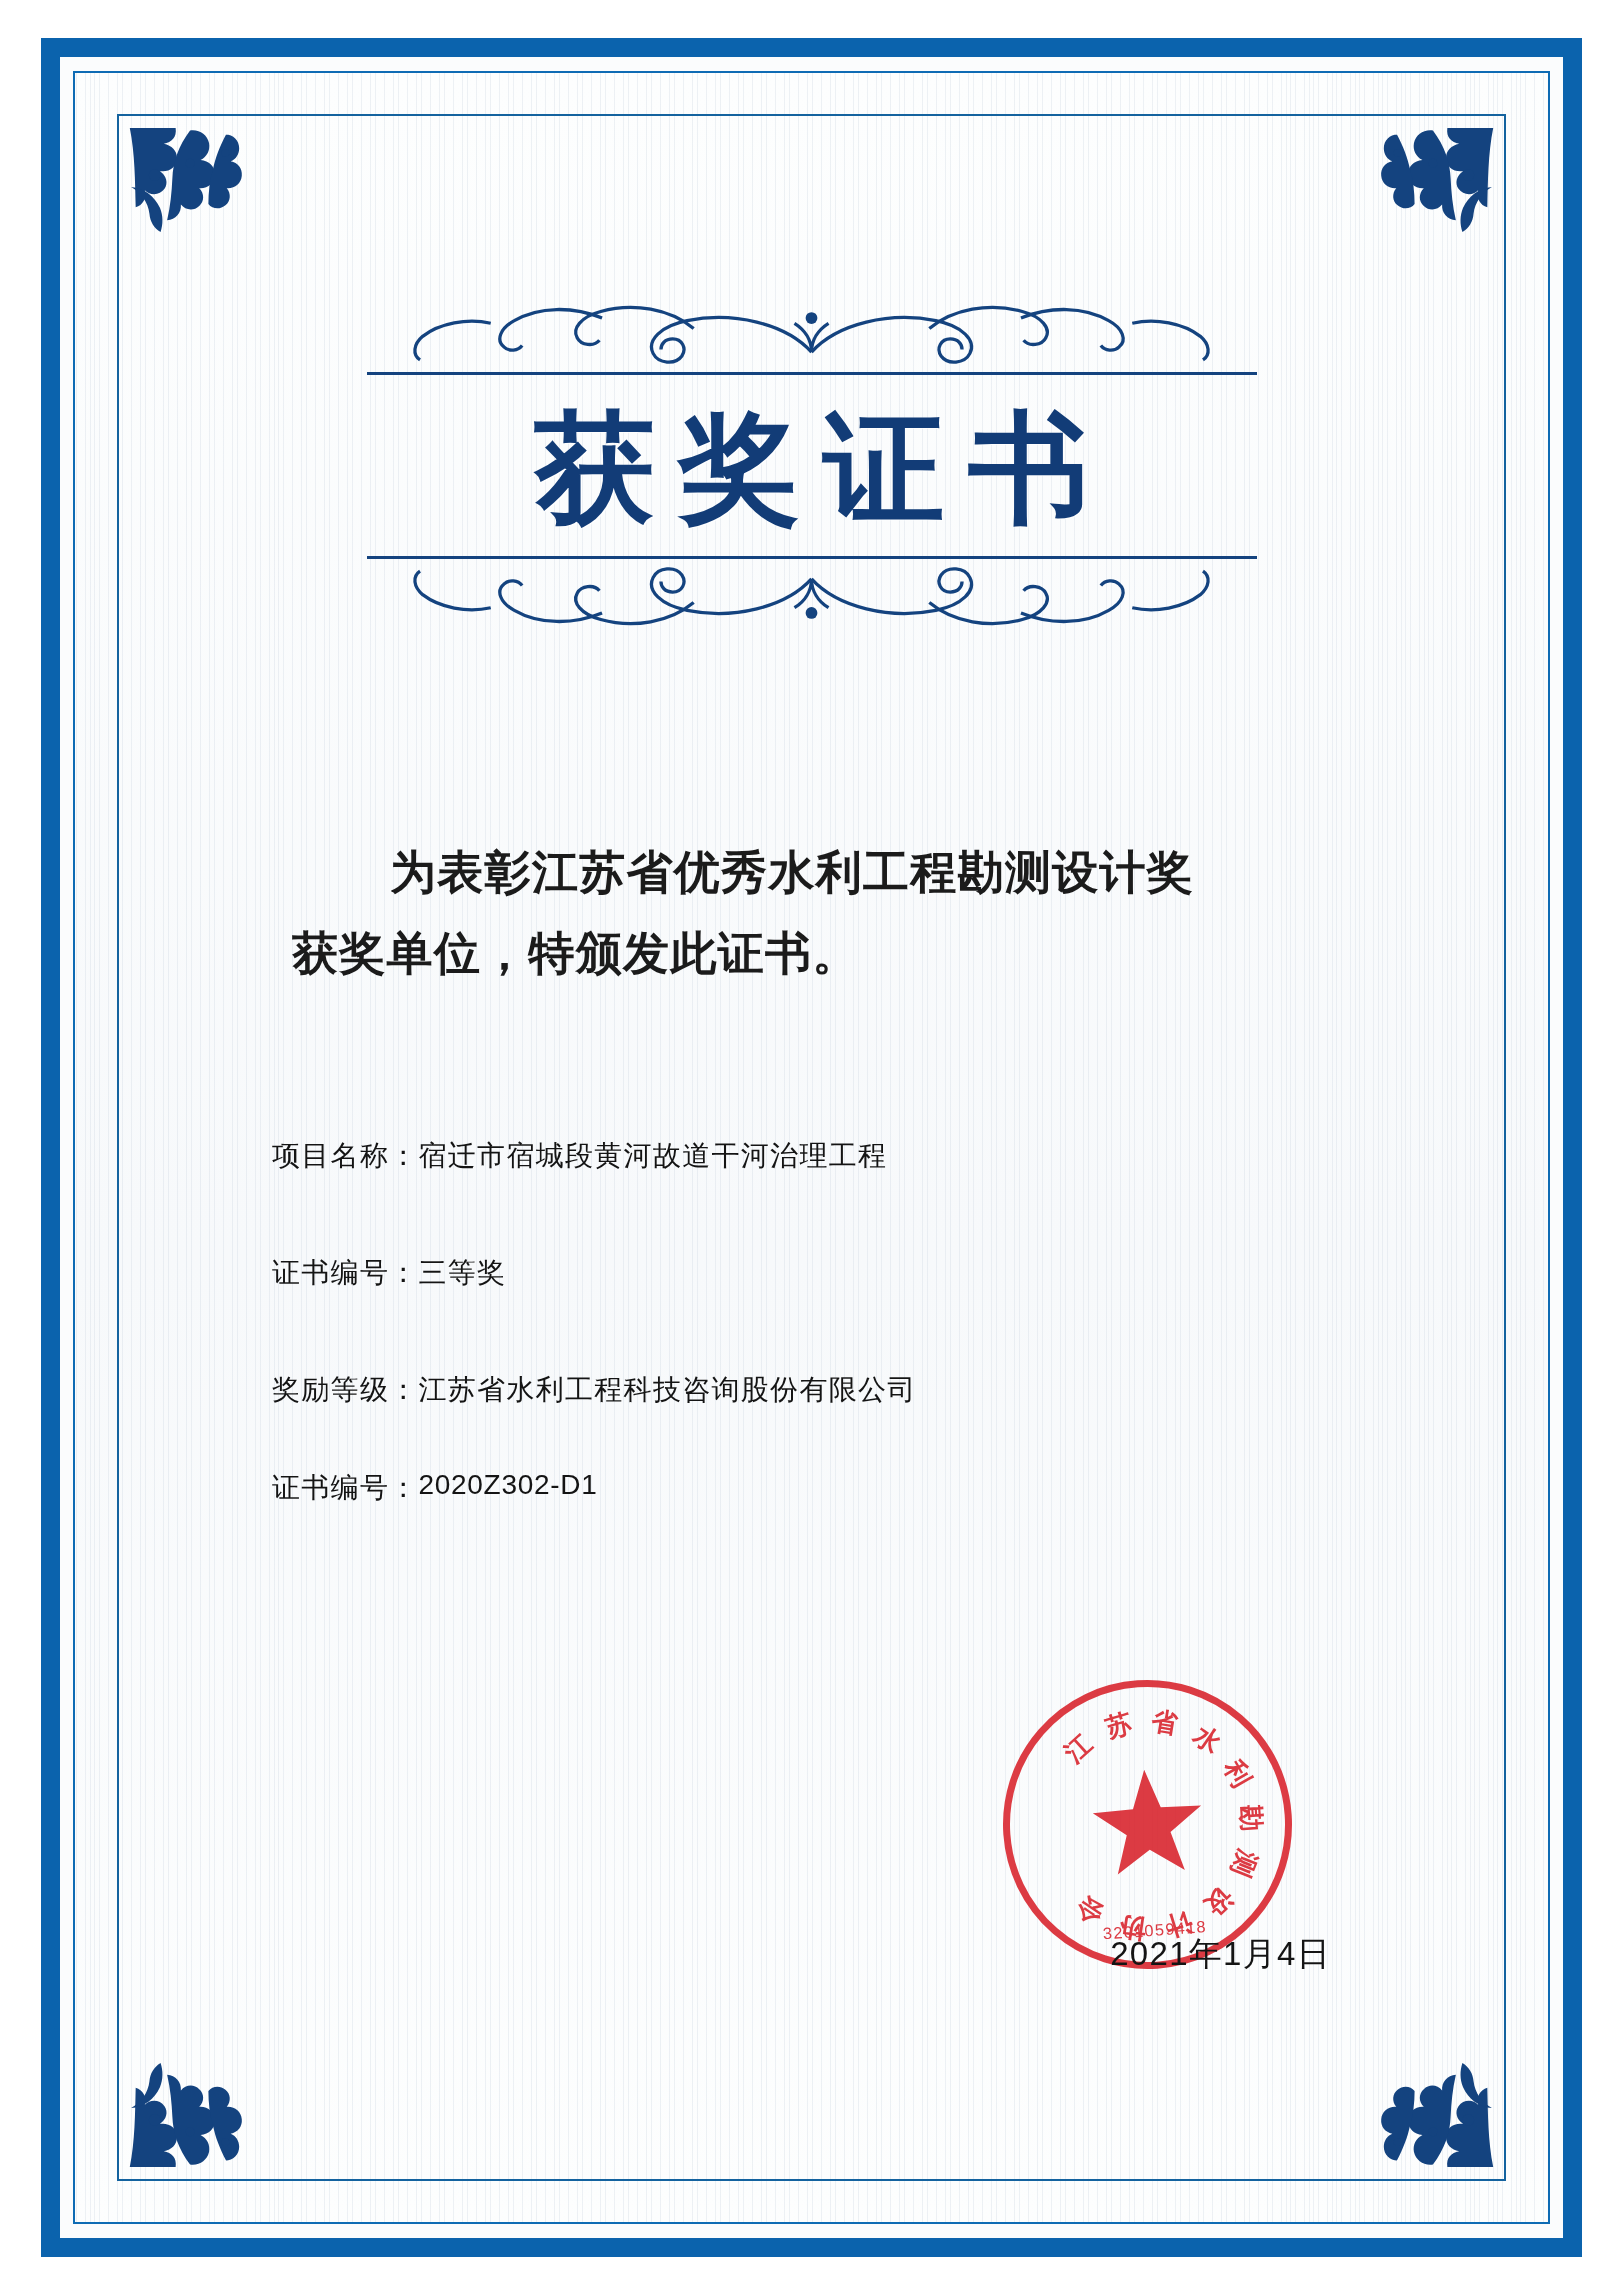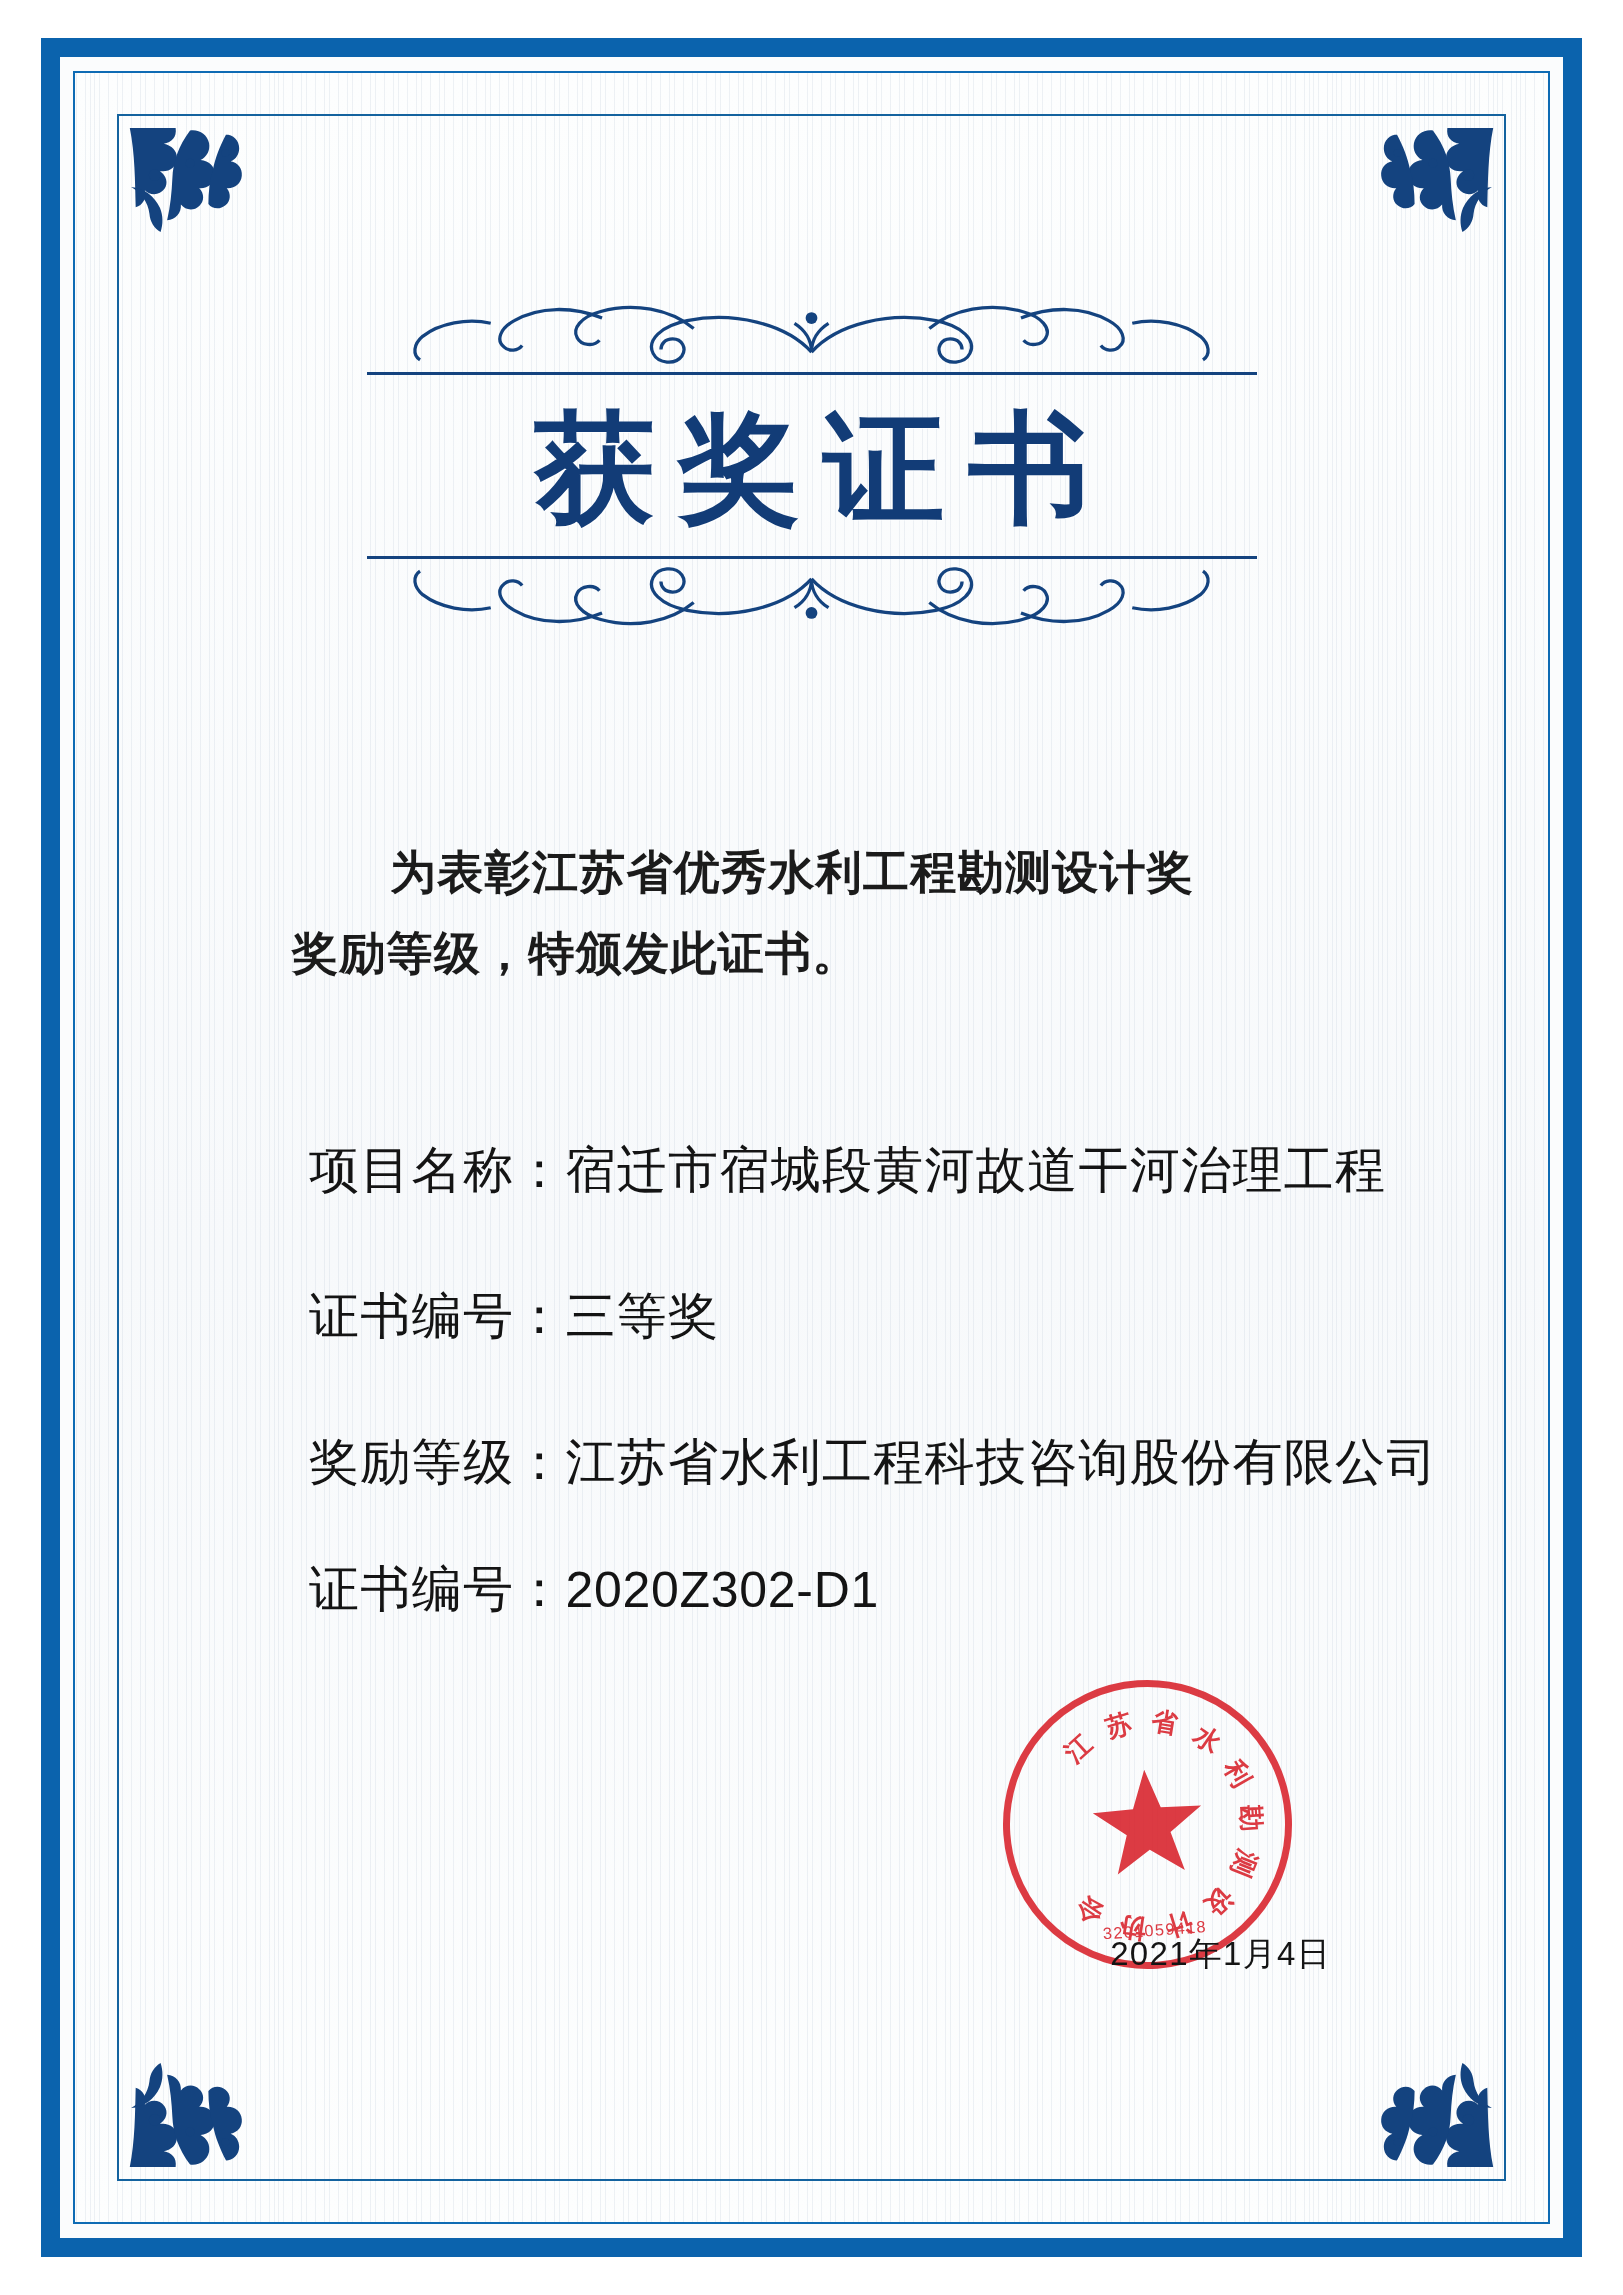--- a/index.html
+++ b/index.html
@@ -137,26 +137,25 @@
     letter-spacing: 1.3px;
     margin-left: 20px;
   }
   .lead .indent { padding-left: 98px; display: inline; }
 
   .fields {
     margin-top: 144px;
   }
   .field-row {
     display: flex;
-    align-items: center;
+    align-items: flex-start;
     margin-bottom: 79px;
-    font-size: 50px;
+    font-size: 28px;
     color: #141414;
     letter-spacing: 1.3px;
-    margin-left: 37px;
   }
   .field-row.tight { margin-bottom: 60px; }
   .field-label {
     flex: 0 0 auto;
     white-space: nowrap;
   }
   .field-value {
     flex: 1 1 auto;
     white-space: nowrap;
   }
@@ -315,21 +314,21 @@
         <path d="M1140 52c36-8 78 0 104 20 14 12 16 28 4 36"></path>
         <path d="M160 52c-36-8-78 0-104 20-14 12-16 28-4 36"></path>
         <path d="M650 96c0-18 10-34 26-44M650 96c0-18-10-34-26-44"></path>
         <circle cx="650" cy="44" r="9" fill="currentColor" stroke="none"></circle>
       </svg>
     </div>
 
     <div class="body-wrap">
       <div class="lead">
         <div class="indent">为表彰江苏省优秀水利工程勘测设计奖</div>
-        <div>奖励等级，特颁发此证书。</div>
+        <div>获奖单位，特颁发此证书。</div>
       </div>
 
       <div class="fields">
 
         <div class="field-row">
           <span class="field-label">项目名称：</span>
           <span class="field-value">宿迁市宿城段黄河故道干河治理工程</span>
         </div>
 
         <div class="field-row">

